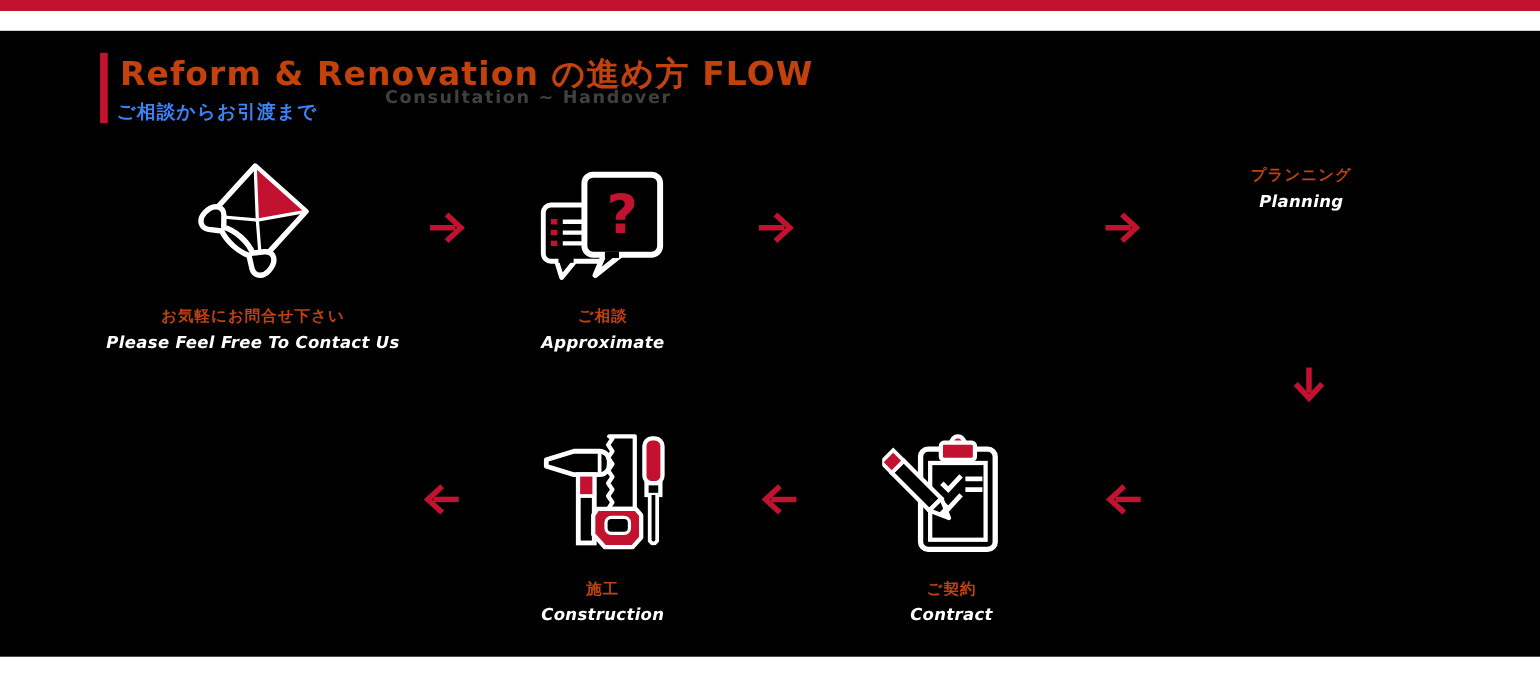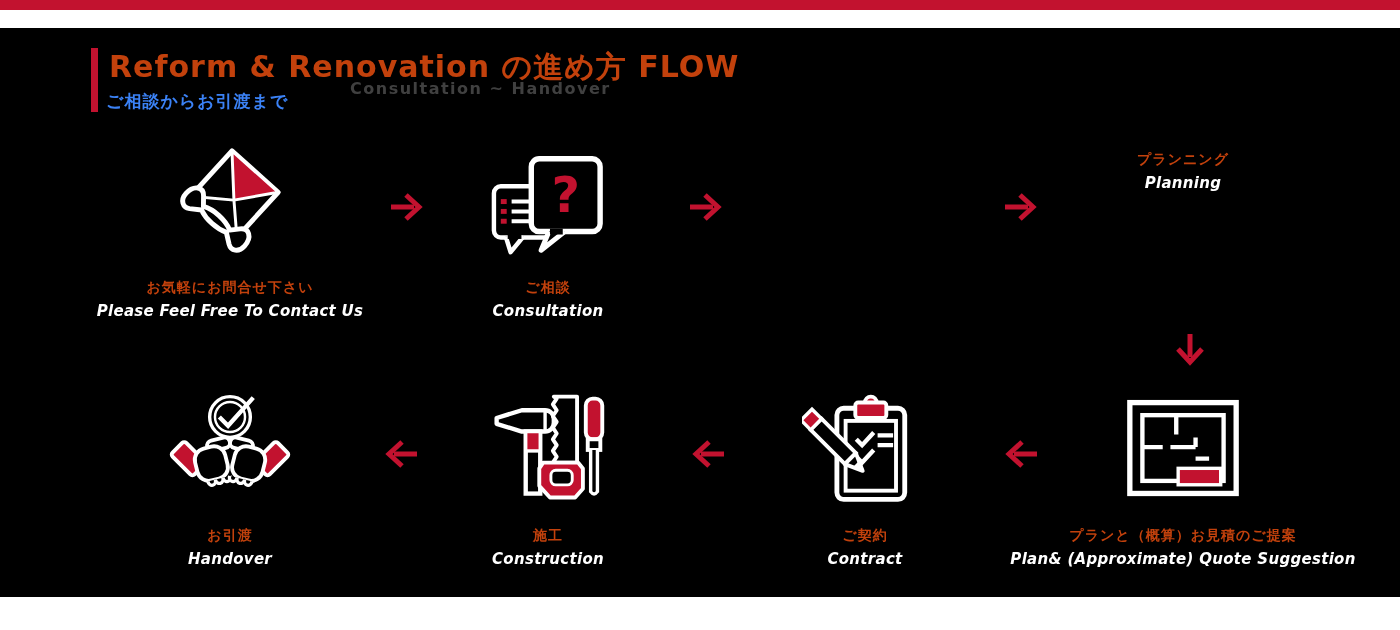--- a/index.html
+++ b/index.html
@@ -84,41 +84,29 @@
           <rect x="17" y="73" width="6" height="5" fill="#c2122f"></rect>
           <path d="M28,55.5 H62 M28,65.5 H62 M28,75.5 H62" stroke="#fff" stroke-width="4"></path>
         </g>
         <rect x="48" y="12" width="70" height="74" rx="8" fill="#000" stroke="#fff" stroke-width="5.5"></rect>
         <path d="M66,86 l-8,19 24,-19" fill="#000" stroke="#fff" stroke-width="5" stroke-linejoin="round"></path>
         <line x1="67" y1="86" x2="80" y2="86" stroke="#000" stroke-width="6"></line>
         <text x="83" y="66" font-size="50" font-weight="bold" fill="#c2122f" text-anchor="middle">?</text>
       </svg>
     </div>
     <div class="label-ja">ご相談</div>
-    <div class="label-en">Consultation</div>
+    <div class="label-en">Approximate</div>
   </div>
 
 
   <div class="step" id="s4">
     <div class="label-ja">プランニング</div>
     <div class="label-en">Planning</div>
   </div>
 
-  <div class="step row2" id="s5">
-    <div class="icon-wrap">
-      <svg class="icon-svg" width="126" height="116" viewBox="0 0 130 120">
-        <rect x="10" y="12" width="110" height="94" fill="#000" stroke="#fff" stroke-width="5.5"></rect>
-        <rect x="23" y="25" width="84" height="68" fill="none" stroke="#fff" stroke-width="4.5"></rect>
-        <path d="M58,25 V45 M23,58 H44 M52,58 H78 M78,58 V48 M78,70 H92" stroke="#fff" stroke-width="4.5" fill="none"></path>
-        <rect x="60" y="80" width="44" height="17" fill="#c2122f" stroke="#fff" stroke-width="3.5"></rect>
-      </svg>
-    </div>
-    <div class="label-ja">プランと（概算）お見積のご提案</div>
-    <div class="label-en">Plan&amp; (Approximate) Quote Suggestion</div>
-  </div>
 
   <div class="step row2" id="s7">
     <div class="icon-wrap">
       <svg class="icon-svg" width="126" height="118" viewBox="0 0 130 120">
         <path d="M12,28 L38,20 H62 a9,9 0 0 1 9,9 v4 a9,9 0 0 1 -9,9 H38 L12,34 Z" fill="#000" stroke="#fff" stroke-width="4.5" stroke-linejoin="round"></path>
         <line x1="62" y1="21" x2="62" y2="41" stroke="#fff" stroke-width="3.5"></line>
         <rect x="42" y="42" width="15" height="64" fill="#000" stroke="#fff" stroke-width="4.5"></rect>
         <rect x="42" y="42" width="15" height="20" fill="#c2122f" stroke="#fff" stroke-width="3.5"></rect>
         <path d="M95,6 V74 H70 L74,68 70,62 74,56 70,50 74,44 70,38 74,32 70,26 74,20 70,14 74,8 71,6 Z" fill="#000" stroke="#fff" stroke-width="4" stroke-linejoin="round"></path>
         <path d="M60,74 H96 L101,80 V101 L93,110 H67 L56,98 V80 Z" fill="#c2122f" stroke="#fff" stroke-width="4" stroke-linejoin="round"></path>
@@ -145,40 +133,20 @@
           <rect x="28" y="12" width="16" height="14" fill="#c2122f" stroke="#fff" stroke-width="3.5"></rect>
           <path d="M28,76 H44 L36,94 Z" fill="#000" stroke="#fff" stroke-width="4" stroke-linejoin="round"></path>
           <path d="M33,84 L39,84 36,92 Z" fill="#fff"></path>
         </g>
       </svg>
     </div>
     <div class="label-ja">ご契約</div>
     <div class="label-en">Contract</div>
   </div>
 
-  <div class="step row2" id="s8">
-    <div class="icon-wrap">
-      <svg class="icon-svg" width="126" height="118" viewBox="0 0 130 120">
-        <circle cx="65" cy="27" r="21" fill="none" stroke="#fff" stroke-width="3.5"></circle>
-        <circle cx="65" cy="27" r="15.5" fill="none" stroke="#fff" stroke-width="2.5"></circle>
-        <path d="M54,27 l9,9 26,-29" stroke="#fff" stroke-width="4.5" fill="none"></path>
-        <g id="hand-left">
-          <rect x="6" y="60" width="32" height="20" rx="3" transform="rotate(45 22 70)" fill="#c2122f" stroke="#fff" stroke-width="4"></rect>
-          <g transform="rotate(-14 46 76)">
-            <rect x="46" y="52" width="24" height="11" rx="5.5" fill="#000" stroke="#fff" stroke-width="4"></rect>
-            <rect x="30" y="58" width="32" height="34" rx="12" fill="#000" stroke="#fff" stroke-width="4"></rect>
-            <path d="M38,92 a4,5 0 0 0 8,0 M46,92 a4,5 0 0 0 8,0 M54,92 a4,5 0 0 0 8,0" fill="#000" stroke="#fff" stroke-width="3.5"></path>
-          </g>
-        </g>
-        <use href="#hand-left" transform="translate(130,0) scale(-1,1)"></use>
-      </svg>
-    </div>
-    <div class="label-ja">お引渡</div>
-    <div class="label-en">Handover</div>
-  </div>
 
   <div class="arrow" id="ar1">
     <svg width="40" height="30" viewBox="0 0 40 30">
         <line x1="3" y1="15" x2="26" y2="15" stroke="#c2122f" stroke-width="5"></line>
         <polyline points="18,3 31,15 18,27" fill="none" stroke="#c2122f" stroke-width="5"></polyline>
       </svg>
   </div>
   <div class="arrow" id="ar2">
     <svg width="40" height="30" viewBox="0 0 40 30">
         <line x1="3" y1="15" x2="26" y2="15" stroke="#c2122f" stroke-width="5"></line>

